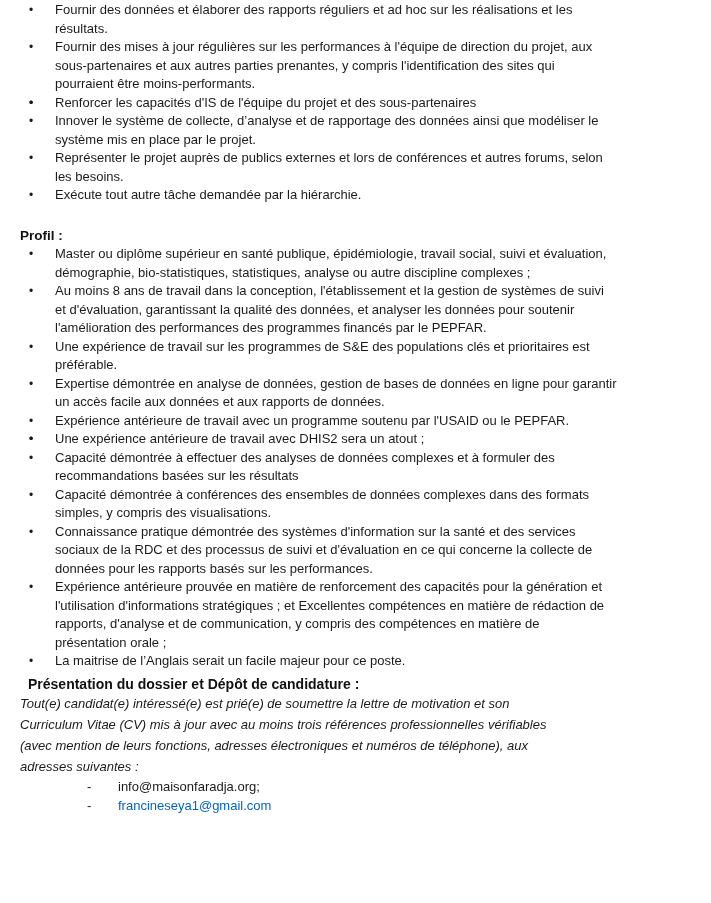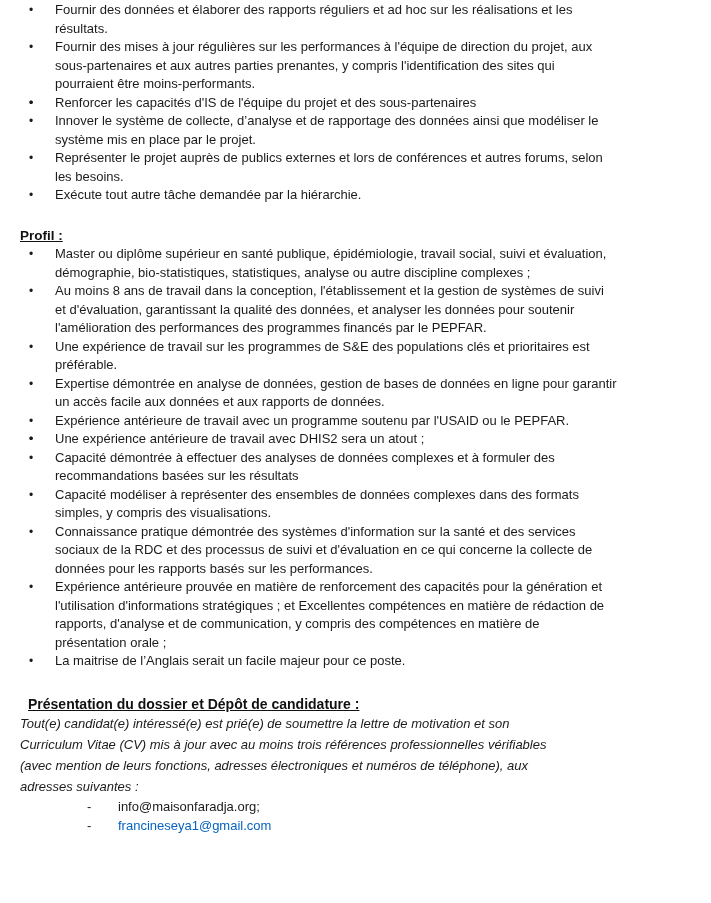--- a/index.html
+++ b/index.html
@@ -23,27 +23,26 @@
   }
   .blist .txt { white-space:pre-line; }
   .mk {
     position:absolute;
     left:9px;
     top:0;
     font-size:12px;
   }
   .heading {
     font-weight:bold;
-    text-decoration:underline;
     font-size:13.5px;
     line-height:18.5px;
     color:#111111;
   }
   .h-profil { margin-top:22px; }
-  .h-app { margin-top:24px; font-size:14px;padding-left:8px; }
+  .h-app { margin-top:4px; font-size:14px;padding-left:8px; }
   .para {
     white-space:pre-line;
     line-height:21px;
     font-style:italic;
   }
   .dlist { line-height:19px; }
   .dlist li { position:relative; padding-left:98px; }
   .dmk { position:absolute; left:67px; top:0; }
   .email-link {
     color:#0563c1;
@@ -80,21 +79,21 @@
 l'amélioration des performances des programmes financés par le PEPFAR.</span></li>
     <li><span class="mk">•</span><span class="txt">Une expérience de travail sur les programmes de S&amp;E des populations clés et prioritaires est
 préférable.</span></li>
     <li><span class="mk">•</span><span class="txt">Expertise démontrée en analyse de données, gestion de bases de données en ligne pour garantir
 un accès facile aux données et aux rapports de données.</span></li>
     <li><span class="mk">•</span><span class="txt">Expérience antérieure de travail avec un programme soutenu par l'USAID ou le PEPFAR.</span></li>
     <li><span class="mk">•</span></li>
     <li><span class="mk">•</span><span class="txt">Une expérience antérieure de travail avec DHIS2 sera un atout ;</span></li>
     <li><span class="mk">•</span><span class="txt">Capacité démontrée à effectuer des analyses de données complexes et à formuler des
 recommandations basées sur les résultats</span></li>
-    <li><span class="mk">•</span><span class="txt">Capacité modéliser à représenter des ensembles de données complexes dans des formats
+    <li><span class="mk">•</span><span class="txt">Capacité démontrée à conférences des ensembles de données complexes dans des formats
 simples, y compris des visualisations.</span></li>
     <li><span class="mk">•</span><span class="txt">Connaissance pratique démontrée des systèmes d'information sur la santé et des services
 sociaux de la RDC et des processus de suivi et d'évaluation en ce qui concerne la collecte de
 données pour les rapports basés sur les performances.</span></li>
     <li><span class="mk">•</span><span class="txt">Expérience antérieure prouvée en matière de renforcement des capacités pour la génération et
 l'utilisation d'informations stratégiques ; et Excellentes compétences en matière de rédaction de
 rapports, d'analyse et de communication, y compris des compétences en matière de
 présentation orale ;</span></li>
     <li><span class="mk">•</span><span class="txt">La maitrise de l’Anglais serait un facile majeur pour ce poste.</span></li>
   </ul>

